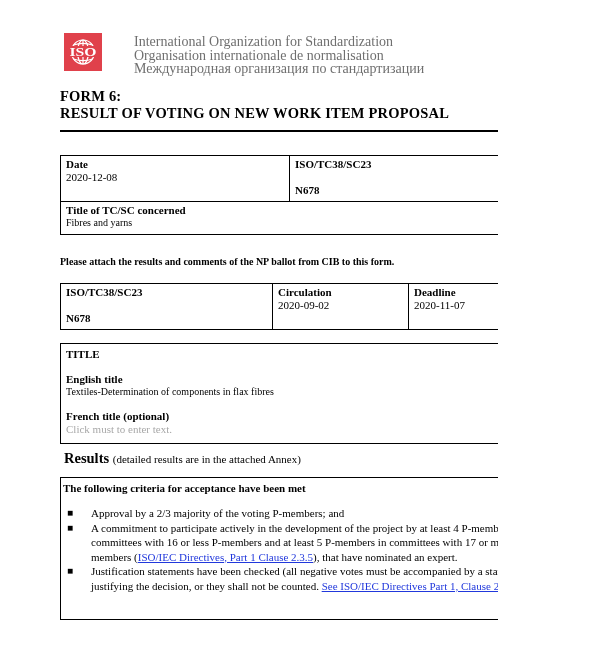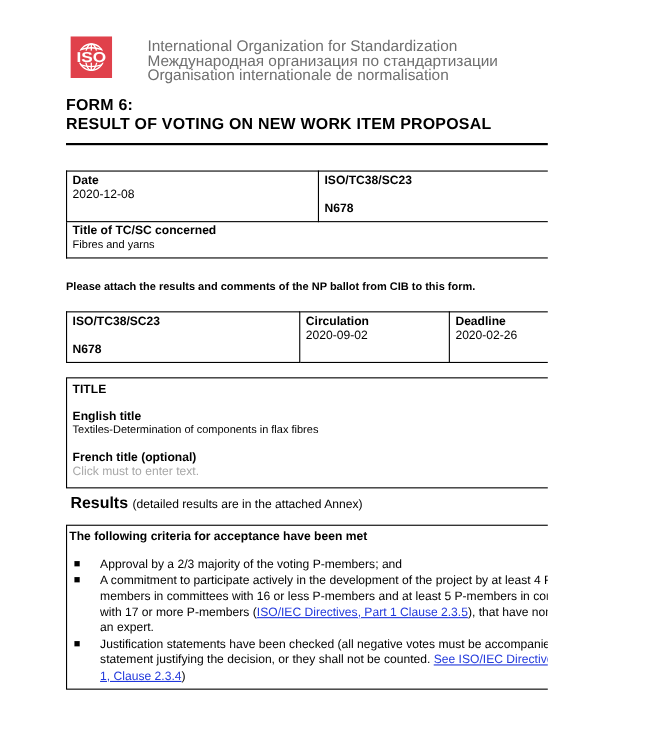--- a/index.html
+++ b/index.html
@@ -8,21 +8,21 @@
     --text-gray: #6F6F6F;
     --placeholder-gray: #A8A8A8;
   }
   * { box-sizing: border-box; }
   html, body { margin: 0; padding: 0; background: #fff; }
   .page {
     position: relative;
     width: 498px;
     height: 668px;
     background: #fff;
-    font-family: Liberation Sans, sans-serif;
+    font-family: Liberation Serif, serif;
     color: #000;
     overflow: hidden;
   }
 
   
   .header { position: absolute; top: 33px; left: 64px; display: flex; align-items: flex-start; }
   .logo-svg { width: 38px; height: 38px; display: block; }
   .org-names { margin-left: 32px; margin-top: 2px; font-size: 14px; line-height: 13.5px; color: var(--text-gray); }
 
   
@@ -82,22 +82,22 @@
         <ellipse cx="19" cy="19" rx="5.5" ry="12"></ellipse>
         <line x1="19" y1="7" x2="19" y2="31"></line>
         <path d="M9.5 12 Q19 8.8 28.5 12"></path>
         <path d="M9.5 26 Q19 29.2 28.5 26"></path>
       </g>
       <rect x="2.5" y="13" width="33" height="11" style="fill:var(--logo-red)"></rect>
       <text x="19" y="23" text-anchor="middle" font-size="13" font-weight="bold" fill="#fff" textLength="27" lengthAdjust="spacingAndGlyphs">ISO</text>
     </svg>
     <div class="org-names">
       <div>International Organization for Standardization</div>
+      <div>Organisation internationale de normalisation</div>
       <div>Международная организация по стандартизации</div>
-      <div>Organisation internationale de normalisation</div>
     </div>
   </div>
 
   <div class="form-title">
     <div>FORM 6:</div>
     <div>RESULT OF VOTING ON NEW WORK ITEM PROPOSAL</div>
   </div>
   <div class="title-rule"></div>
 
   <table class="t1">
@@ -129,21 +129,21 @@
       <td class="c1">
         <div class="lbl">ISO/TC38/SC23</div>
         <div class="lbl gap13">N678</div>
       </td>
       <td class="c2">
         <div class="lbl">Circulation</div>
         <div>2020-09-02</div>
       </td>
       <td>
         <div class="lbl">Deadline</div>
-        <div>2020-02-26</div>
+        <div>2020-11-07</div>
       </td>
     </tr>
   </tbody>
     </table>
 
   <div class="title-box">
     <div class="lbl">TITLE</div>
     <div class="blank12"></div>
     <div class="lbl">English title</div>
     <div class="small">Textiles-Determination of components in flax fibres</div>

